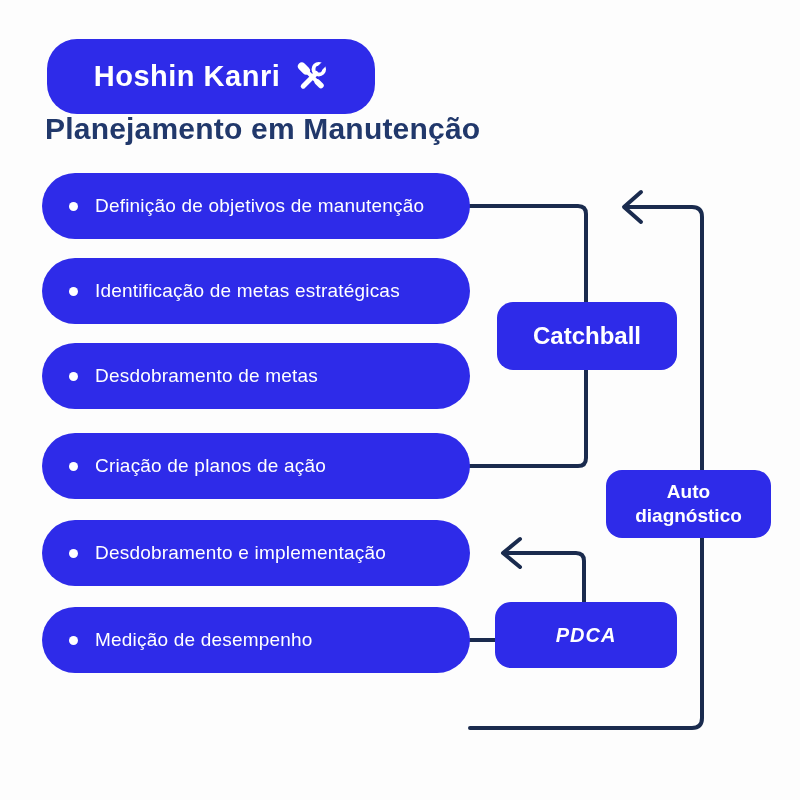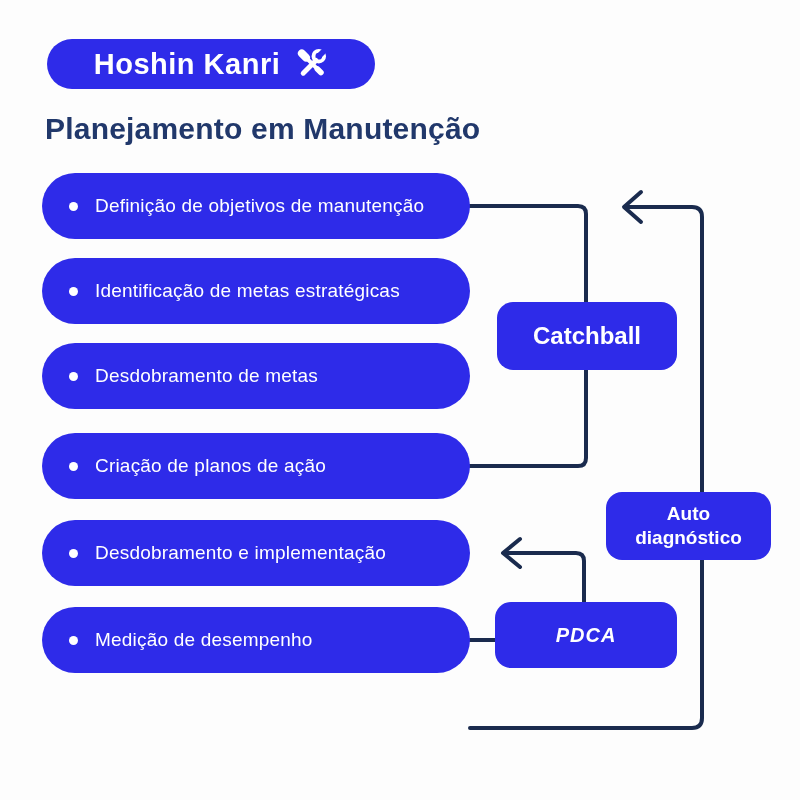--- a/index.html
+++ b/index.html
@@ -14,21 +14,21 @@
   body{font-family:"Liberation Sans", sans-serif;}
   .canvas{
     position:relative;
     width:800px;height:800px;
     background:var(--bg);
     overflow:hidden;
   }
   
   .badge{
     position:absolute;left:47px;top:39px;
-    width:328px;height:50px;
+    width:328px;height:75px;
     background:var(--blue);
     border-radius:30px;
     display:flex;align-items:center;justify-content:center;gap:14px;
     z-index:2;
   }
   .badge-label{
     color:var(--white);
     font-size:29px;font-weight:700;
     letter-spacing:.5px;
   }
@@ -76,21 +76,21 @@
   .anno{
     position:absolute;
     background:var(--blue);
     border-radius:16px;
     display:flex;align-items:center;justify-content:center;
     text-align:center;
     color:var(--white);font-weight:700;
     z-index:3;
   }
   .anno-catchball{left:497px;top:302px;width:180px;height:68px;font-size:24px;}
-  .anno-auto{left:606px;top:492px;width:165px;height:68px;font-size:19px;line-height:1.25;padding:0 18px;}
+  .anno-auto{left:606px;top:470px;width:165px;height:68px;font-size:19px;line-height:1.25;padding:0 18px;}
   .anno-pdca{left:495px;top:602px;width:182px;height:66px;font-size:20px;letter-spacing:1px;font-style:italic;}
 </style>
 </head>
 <body>
 
 <div class="canvas">
 
   <div class="badge">
     <span class="badge-label">Hoshin Kanri</span>
     <svg class="badge-icon" viewBox="0 0 48 48" aria-hidden="true">

